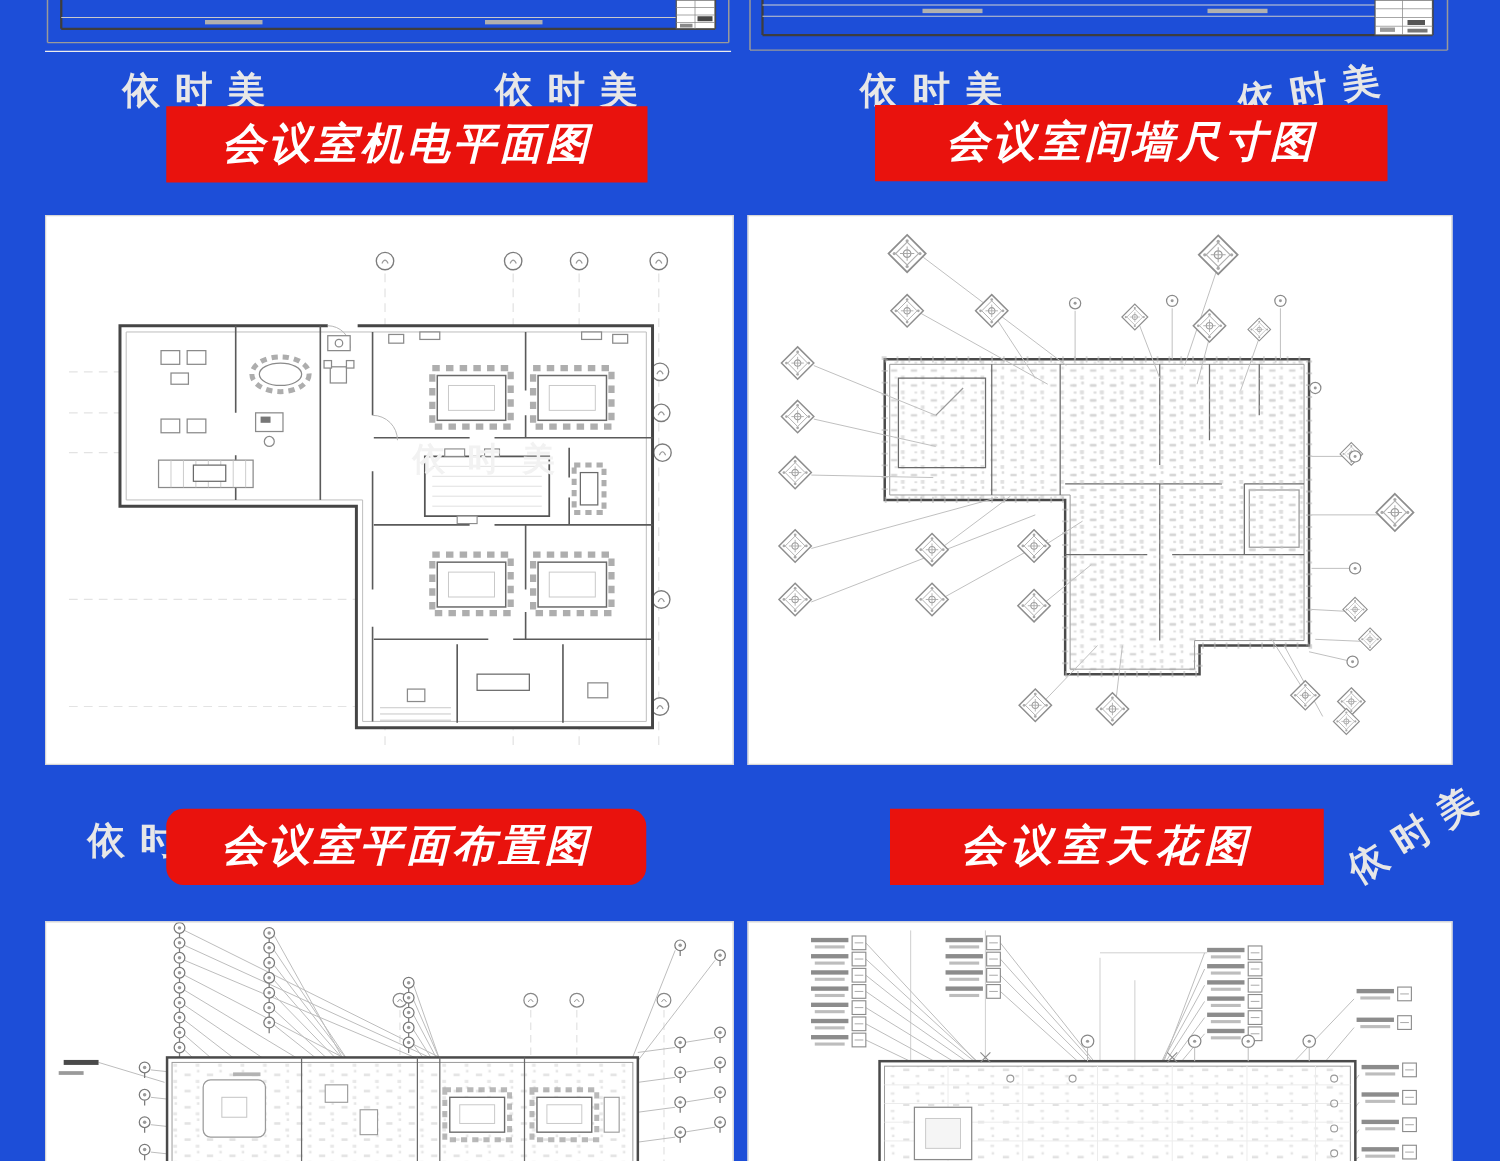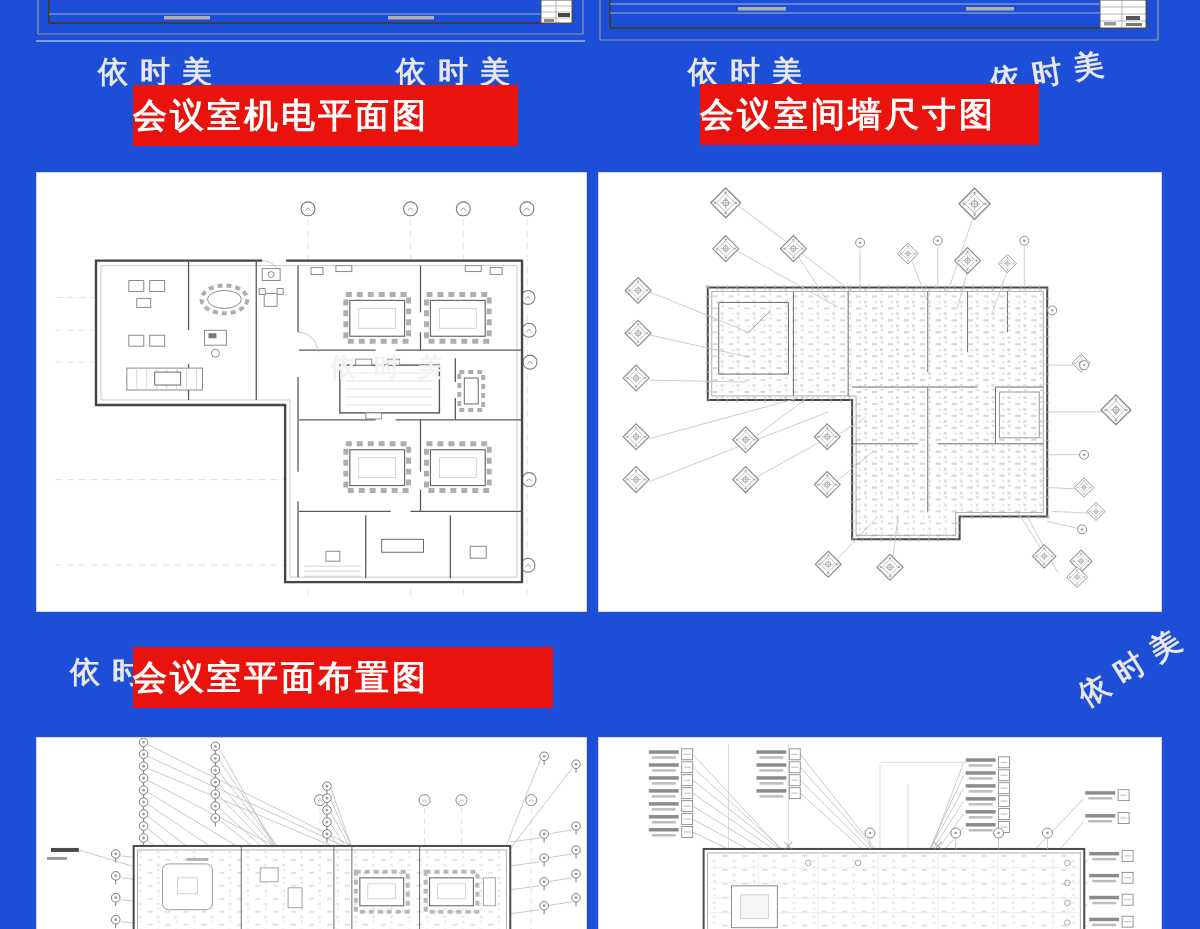--- a/index.html
+++ b/index.html
@@ -8,25 +8,25 @@
   .sheet{position:absolute;display:block;}
   .sheet-left{left:36px;top:0;}
   .sheet-right{left:598px;top:0;}
   .panel{position:absolute;background:#ffffff;border:1px solid #d6d6d6;}
   .panel svg{display:block;}
   .p1{left:36px;top:172px;width:549px;height:438px;}
   .p2{left:598px;top:172px;width:562px;height:438px;}
   .p3{left:36px;top:737px;width:549px;height:192px;border-bottom:none;}
   .p4{left:598px;top:737px;width:562px;height:192px;border-bottom:none;}
   .banner{position:absolute;background:var(--banner_bg,#e9120d);color:var(--banner_text,#fff);
-          font-weight:bold;font-size:34px;text-align:left;line-height:61px;height:61px;
-          letter-spacing:3px;}
+          font-weight:bold;font-size:34px;text-align:center;line-height:61px;height:61px;
+          letter-spacing:3px;font-style:italic;}
   .b1{left:133px;top:85px;width:385px;}
-  .b2{left:700px;top:84px;width:339px;}
-  .b3{left:133px;top:647px;width:420px;}
+  .b2{left:700px;top:84px;width:410px;}
+  .b3{left:133px;top:647px;width:384px;border-radius:14px;}
   .b4{left:712px;top:647px;width:347px;letter-spacing:5px;}
   .wm{position:absolute;font-weight:bold;font-size:30px;letter-spacing:12px;
       color:var(--watermark,#e7e7e7);white-space:nowrap;pointer-events:none;}
   .wm4{transform:rotate(-9deg);}
   .wm6{transform:rotate(-32deg);}
   .wm7{color:#f2f2f2;letter-spacing:18px;font-size:26px;}
 </style>
 </head>
 <body>
 
@@ -541,14 +541,15 @@
   <div class="wm" style="left:396px;top:52px;">依时美</div>
   <div class="wm" style="left:688px;top:52px;">依时美</div>
   <div class="wm wm4" style="left:990px;top:52px;">依时美</div>
   <div class="wm" style="left:70px;top:652px;">依时美</div>
   <div class="wm wm6" style="left:1072px;top:645px;">依时美</div>
   <div class="wm wm7" style="left:330px;top:350px;">依时美</div>
 
   <div class="banner b1">会议室机电平面图</div>
   <div class="banner b2">会议室间墙尺寸图</div>
   <div class="banner b3">会议室平面布置图</div>
+  <div class="banner b4">会议室天花图</div>
 
 </div>
 
 </body></html>

